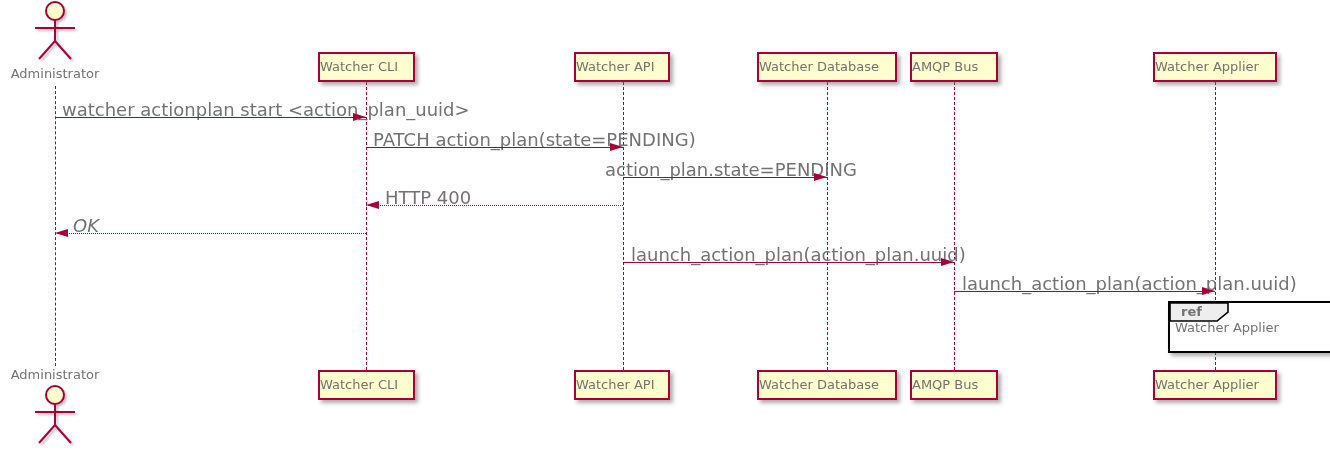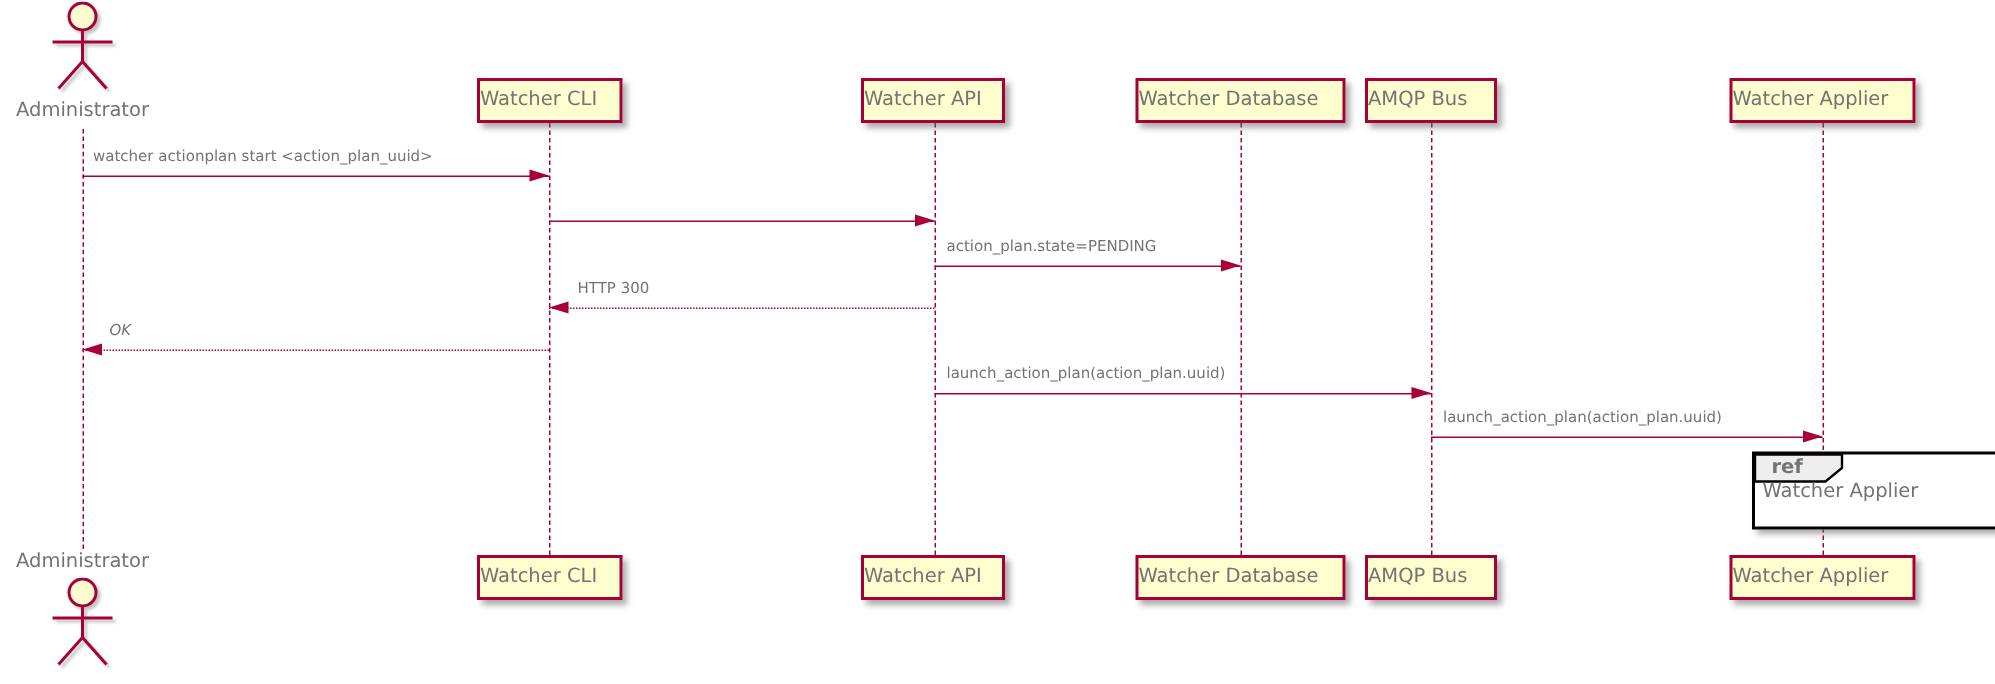--- a/index.html
+++ b/index.html
@@ -41,21 +41,21 @@
   }
   .msg-line{
     position:absolute;
     height:0;
     border-top:1px solid #A80036;
   }
   .msg-line.dashed{border-top-style:dotted;}
   .msg-label{
     position:absolute;
     white-space:nowrap;
-    font-size:10px;
+    font-size:18px;
   }
   .head{
     position:absolute;
     width:0;height:0;
     border-top:4.5px solid transparent;
     border-bottom:4.5px solid transparent;
   }
   .head.right{border-left:13px solid #A80036;}
   .head.left{border-right:13px solid #A80036;}
   .ref-box{
@@ -108,28 +108,29 @@
   <div class="pbox" style="left:318px;top:52px;width:93px;">Watcher CLI</div>
   <div class="pbox" style="left:574px;top:52px;width:92px;">Watcher API</div>
   <div class="pbox" style="left:757px;top:52px;width:136px;">Watcher Database</div>
   <div class="pbox" style="left:910px;top:52px;width:84px;">AMQP Bus</div>
   <div class="pbox" style="left:1153px;top:52px;width:120px;">Watcher Applier</div>
 
   <div class="msg-label" style="left:62px;top:99px;">watcher actionplan start &lt;action_plan_uuid&gt;</div>
   <div class="msg-line" style="left:55px;top:117px;width:311px;"></div>
   <div class="head right" style="left:353px;top:113px;"></div>
 
+  <div class="msg-label" style="left:373px;top:129px;">PATCH action_plan(state=PENDING)</div>
   <div class="msg-line" style="left:366px;top:147px;width:257px;"></div>
   <div class="head right" style="left:610px;top:143px;"></div>
 
-  <div class="msg-label" style="left:631px;top:159px;">action_plan.state=PENDING</div>
+  <div class="msg-label" style="left:605px;top:159px;">action_plan.state=PENDING</div>
   <div class="msg-line" style="left:623px;top:177px;width:204px;"></div>
   <div class="head right" style="left:814px;top:173px;"></div>
 
-  <div class="msg-label" style="left:385px;top:187px;">HTTP 300</div>
+  <div class="msg-label" style="left:385px;top:187px;">HTTP 400</div>
   <div class="msg-line dashed" style="left:366px;top:205px;width:257px;"></div>
   <div class="head left" style="left:366px;top:201px;"></div>
 
   <div class="msg-label" style="left:73px;top:215px;font-style:italic;">OK</div>
   <div class="msg-line dashed" style="left:55px;top:233px;width:311px;"></div>
   <div class="head left" style="left:55px;top:229px;"></div>
 
   <div class="msg-label" style="left:631px;top:244px;">launch_action_plan(action_plan.uuid)</div>
   <div class="msg-line" style="left:623px;top:262px;width:331px;"></div>
   <div class="head right" style="left:941px;top:258px;"></div>

